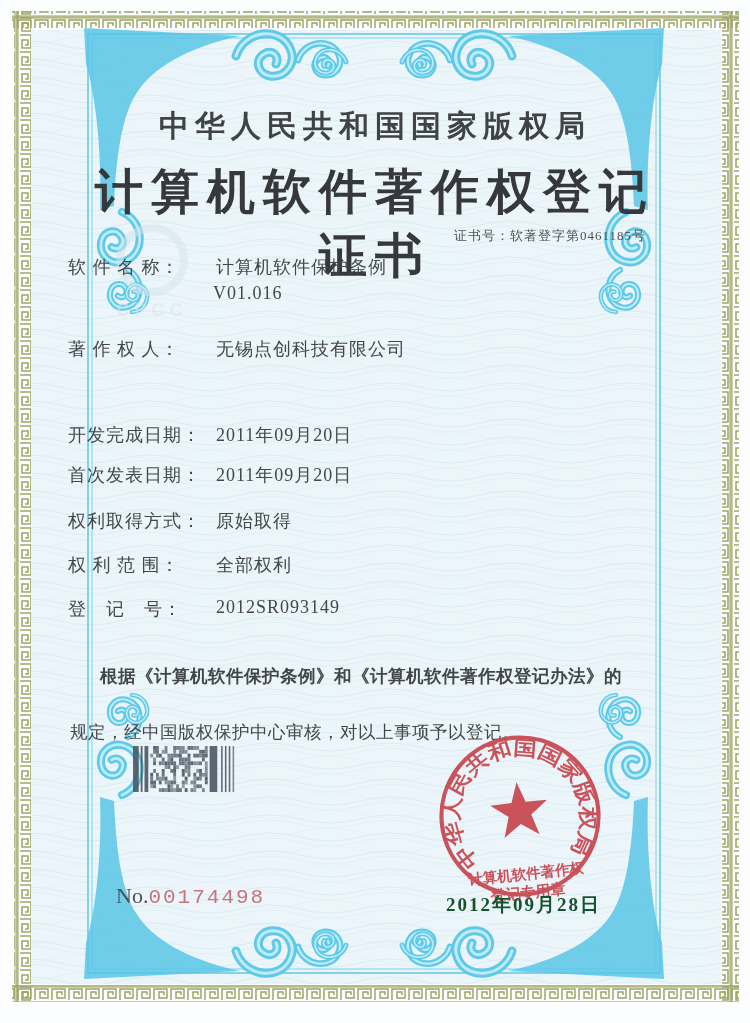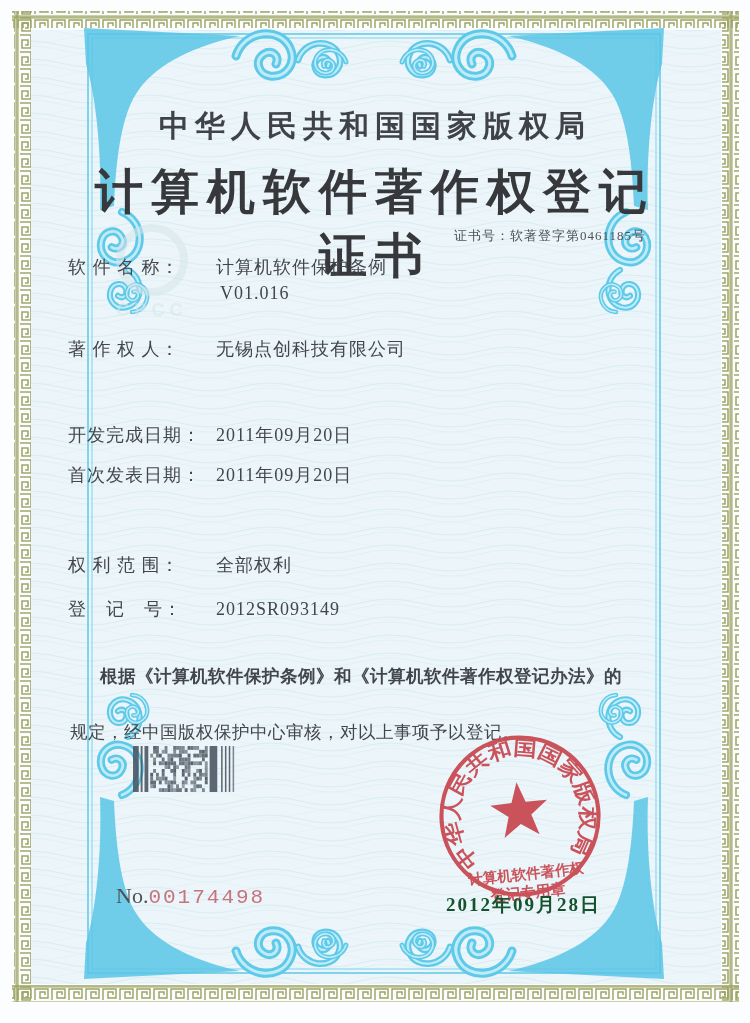--- a/index.html
+++ b/index.html
@@ -24,24 +24,24 @@
   .cert-title{
     left:88px;top:160px;width:574px;text-align:center;
     font-family:"Liberation Serif", serif;
     font-size:48px;font-weight:700;letter-spacing:8px;color:#37383b;
   }
   .cert-no-line{
     left:420px;top:227px;width:260px;text-align:center;
     font-size:13px;color:#4e5358;letter-spacing:1px;
   }
   .cert-no-line .num{}
-  .field-row{left:68px;display:flex;color:#43474b;font-size:18px;align-items:center;}
+  .field-row{left:68px;display:flex;color:#43474b;font-size:18px;}
   .field-row .lbl{display:inline-block;width:148px;letter-spacing:1px;}
   .field-row .val{letter-spacing:1px;}
-  .val2{left:220px;top:283px;font-size:18px;color:#43474b;letter-spacing:1px;}
+  .val2{left:213px;top:283px;font-size:18px;color:#43474b;letter-spacing:1px;}
   .statement{left:70px;top:648px;width:612px;font-size:17.5px;color:#42464a;line-height:56px;letter-spacing:0.5px;}
   .statement .l1{display:block;text-indent:30px;font-weight:bold;}
   .statement .l2{display:block;}
   .serial{left:116px;top:883px;display:flex;align-items:baseline;gap:0;}
   .serial .no-lbl{font-size:22px;color:#4b5257;}
   .serial .no-num{font-family:"Liberation Mono", monospace;font-size:21px;letter-spacing:2px;color:#c7747e;}
   .issue-date{left:446px;top:892px;font-size:19px;letter-spacing:2px;color:#14532d;font-weight:600;}
   .watermark{left:90px;top:220px;opacity:0.55;}
   .seal-svg{left:430px;top:728px;}
   .barcode-svg{left:133px;top:746px;}
@@ -140,20 +140,24 @@
   <div class="abs field-row" style="top:423px">
     <span class="lbl">开发完成日期：</span>
     <span class="val">2011年09月20日</span>
   </div>
 
   <div class="abs field-row" style="top:463px">
     <span class="lbl">首次发表日期：</span>
     <span class="val">2011年09月20日</span>
   </div>
 
+  <div class="abs field-row" style="top:509px">
+    <span class="lbl">权利取得方式：</span>
+    <span class="val">原始取得</span>
+  </div>
 
   <div class="abs field-row" style="top:553px">
     <span class="lbl">权 利 范 围：</span>
     <span class="val">全部权利</span>
   </div>
 
   <div class="abs field-row" style="top:597px">
     <span class="lbl">登　记　号：</span>
     <span class="val">2012SR093149</span>
   </div>

